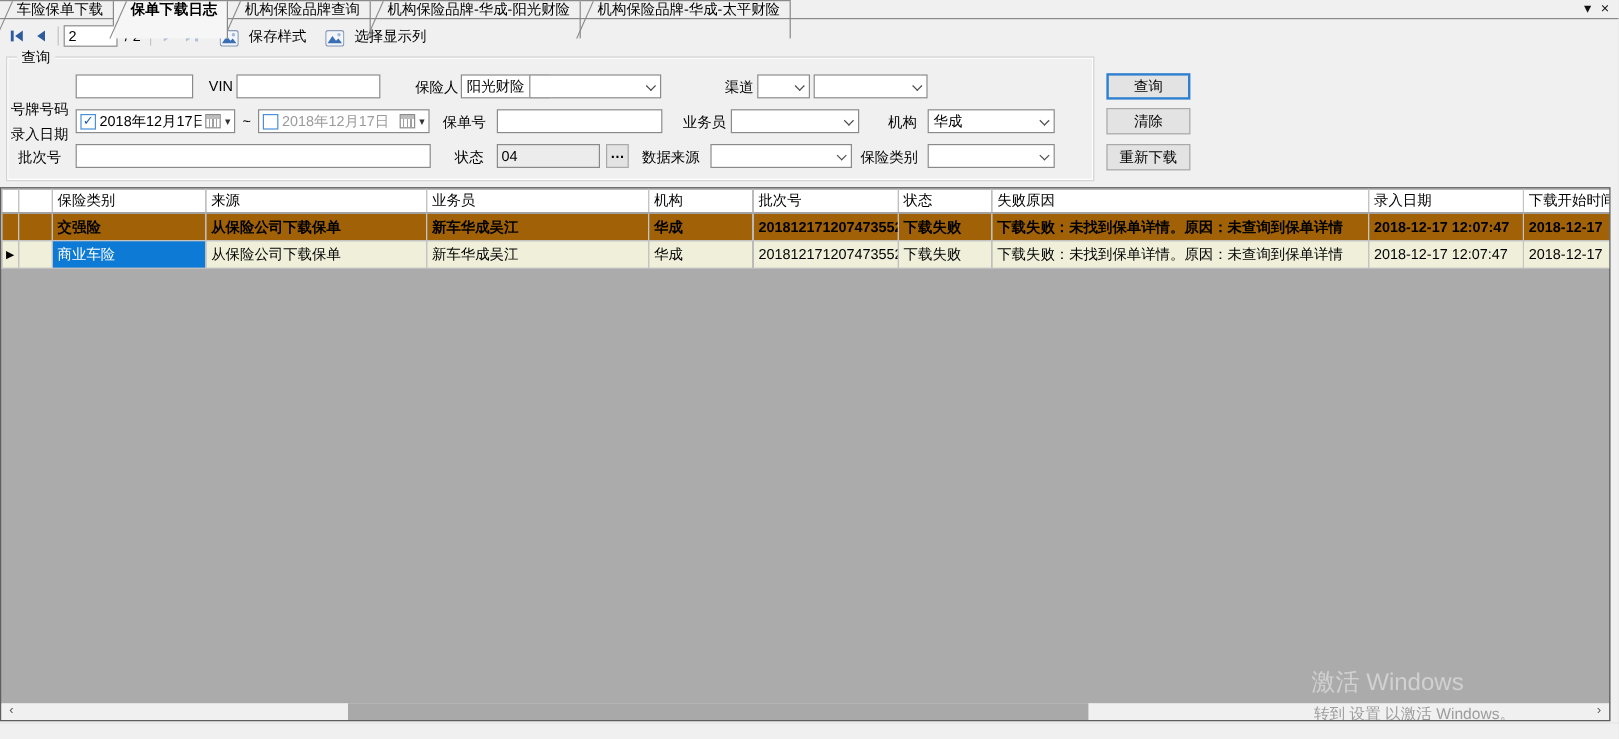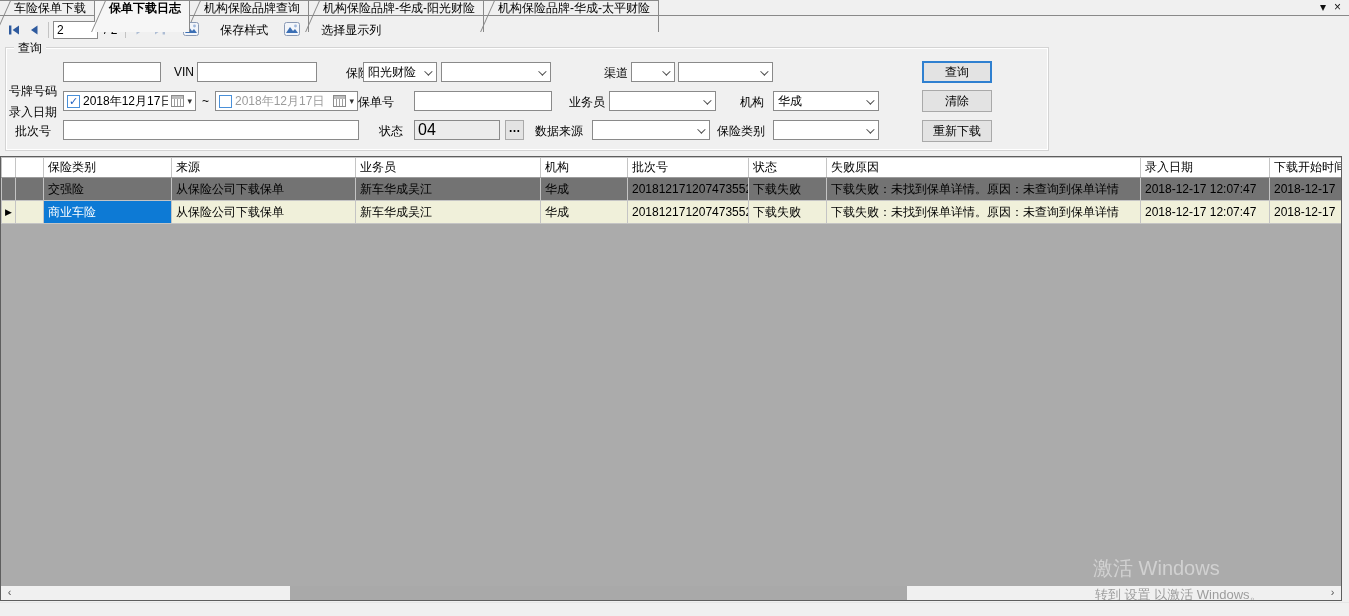--- a/index.html
+++ b/index.html
@@ -16,28 +16,28 @@
   .tab.active { font-weight:bold; background:#f6f6f6; z-index:2; }
   .tab-ctrls { position:absolute; right:4px; top:0; height:16px; line-height:14px; }
   .tab-ctrls span { display:inline-block; padding:0 4px; font-size:12px; color:#111; cursor:default; }
 
   
   .toolbar { position:absolute; left:0; top:17px; width:1349px; height:26px; display:flex; align-items:center; padding-left:4px; }
   .nav-ico { width:14px; height:14px; margin:0 3px; display:inline-block; }
   .tb-sep { width:1px; height:16px; background:#c3c3c3; margin:0 4px; }
   .page-input { width:45px; height:18px; border:1px solid #8a8a8a; background:#fff; padding-left:3px; font-size:12px; font-family:inherit; }
   .page-total { margin:0 4px 0 6px; }
-  .tb-btn { display:flex; align-items:flex-start; gap:21px; margin-left:10px; padding:1px 3px; cursor:default; }
+  .tb-btn { display:flex; align-items:flex-end; gap:8px; margin-left:10px; padding:1px 3px; cursor:default; }
   .pic-ico { width:16px; height:14px; display:inline-block; }
 
   
-  .querybox { position:absolute; left:5px; top:47px; width:1044px; height:104px; border:1px solid #d4d4d4; box-shadow:inset 0 0 0 1px #ffffff; }
+  .querybox { position:absolute; left:5px; top:47px; width:907px; height:104px; border:1px solid #d4d4d4; box-shadow:inset 0 0 0 1px #ffffff; }
   .qtitle { position:absolute; left:8px; top:-8px; background:#f0f0f0; padding:0 4px; }
   .qlabel { position:absolute; white-space:nowrap; }
-  .qinput { position:absolute; height:20px; border:1px solid #8a8a8a; background:#fff; font-size:16px; font-family:inherit; padding-left:3px; }
+  .qinput { position:absolute; height:20px; border:1px solid #8a8a8a; background:#fff; font-size:12px; font-family:inherit; padding-left:3px; }
   .qinput.readonly { background:#ececec; }
   .combo { position:absolute; height:20px; border:1px solid #8a8a8a; background:#fff; display:flex; align-items:center; padding-left:4px; cursor:default; }
   .combo .chev { position:absolute; right:6px; top:7px; width:6px; height:6px; border-right:1px solid #4a4a4a; border-bottom:1px solid #4a4a4a; transform:rotate(45deg) translateY(-2px); }
   .datepick { position:absolute; height:20px; border:1px solid #8a8a8a; background:#fff; display:flex; align-items:center; gap:3px; padding:0 3px; cursor:default; }
   .datepick .dtext { flex:1; white-space:nowrap; overflow:hidden; }
   .datepick.disabled .dtext { color:#9b9b9b; }
   .cbx { width:13px; height:13px; border:1px solid #4a90d9; background:#fff; display:inline-flex; align-items:center; justify-content:center; font-size:11px; color:#1f5fbf; line-height:11px; flex:0 0 auto; }
   .cal-ico { width:13px; height:12px; flex:0 0 auto; display:inline-block; border:1px solid #8c8c8c; background:
       linear-gradient(#bdbdbd 0 3px, transparent 3px),
       repeating-linear-gradient(90deg,#fff 0 2px,#9f9f9f 2px 3px),
@@ -45,21 +45,21 @@
   .dp-arrow { font-size:9px; color:#333; flex:0 0 auto; }
   .qbtn { position:absolute; width:70px; height:22px; background:#e3e3e3; border:1px solid #a9a9a9; font-size:12px; font-family:inherit; text-align:center; line-height:19px; cursor:default; }
   .qbtn.focused { border:2px solid #2f80d0; line-height:17px; }
   .ellipsis-btn { position:absolute; width:19px; height:20px; background:#e3e3e3; border:1px solid #a9a9a9; text-align:center; line-height:14px; font-weight:bold; cursor:default; }
 
   
   .grid { position:absolute; left:0; top:156px; width:1342px; height:445px; background:#ababab; border:1px solid #5e5e5e; overflow:hidden; }
   .grid table { border-collapse:collapse; table-layout:fixed; width:1358px; }
   .grid th, .grid td { border:1px solid #c4c4c4; height:23px; padding:0 0 0 4px; text-align:left; font-weight:normal; font-size:12px; white-space:nowrap; overflow:hidden; }
   .grid thead th { background:#fff; height:20px; border-bottom:1px solid #9c9c9c; }
-  .grid tr.row-normal td { background:#737373; }
+  .grid tr.row-normal td { background:#a16207;font-weight:bold; }
   .grid tr.row-selected td { background:#f0f0da; }
   .grid td.cell-current { background:#0d7ad5 !important; color:#fff; }
   .grid td.ind { text-align:center; padding:0; font-size:9px; }
   .marker { font-size:9px; color:#000; }
 
   
   .hscroll { position:absolute; left:0; bottom:0; width:1340px; height:14px; background:#f0f0f0; z-index:3; }
   .hs-arrow { position:absolute; top:0; width:17px; height:14px; text-align:center; line-height:13px; font-size:11px; color:#555; cursor:default; }
   .hs-left { left:0; } .hs-right { right:0; }
   .hs-thumb { position:absolute; left:289px; top:0; width:617px; height:14px; background:#a9a9a9; cursor:default; }
@@ -117,21 +117,21 @@
   </div>
 
   <div class="querybox">
     <span class="qtitle">查询</span>
 
     <span class="qlabel" style="left:3px;top:17px;margin-top:18px;">号牌号码</span>
     <input class="qinput" style="left: 57px; top: 14px; width: 98px;" value="">
     <span class="qlabel" style="left:168px;top:17px;">VIN</span>
     <input class="qinput" style="left: 191px; top: 14px; width: 120px;" value="">
     <span class="qlabel" style="left:340px;top:17px;">保险人</span>
-    <div class="combo" style="left:357px;top:14px;width:74px;">
+    <div class="combo" style="left:378px;top:14px;width:74px;">
         <span>阳光财险</span>
         <span class="chev"></span>
       </div>
     <div class="combo" style="left:435px;top:14px;width:110px;">
         <span></span>
         <span class="chev"></span>
       </div>
     <span class="qlabel" style="left:598px;top:17px;">渠道</span>
     <div class="combo" style="left:625px;top:14px;width:44px;">
         <span></span>
@@ -149,21 +149,21 @@
       <span class="cal-ico"></span>
       <span class="dp-arrow">▾</span>
     </div>
     <span class="qlabel" style="left:196px;top:46px;">~</span>
     <div class="datepick disabled" style="left:209px;top:43px;width:143px;">
       <span class="cbx"></span>
       <span class="dtext">2018年12月17日</span>
       <span class="cal-ico"></span>
       <span class="dp-arrow">▾</span>
     </div>
-    <span class="qlabel" style="left:352px;top:46px;">保单号</span>
+    <span class="qlabel" style="left:363px;top:46px;">保单号</span>
     <input class="qinput" style="left: 408px; top: 43px; width: 138px;" value="">
     <span class="qlabel" style="left:563px;top:46px;">业务员</span>
     <div class="combo" style="left:603px;top:43px;width:107px;">
         <span></span>
         <span class="chev"></span>
       </div>
     <span class="qlabel" style="left:734px;top:46px;">机构</span>
     <div class="combo" style="left:767px;top:43px;width:106px;">
         <span>华成</span>
         <span class="chev"></span>

